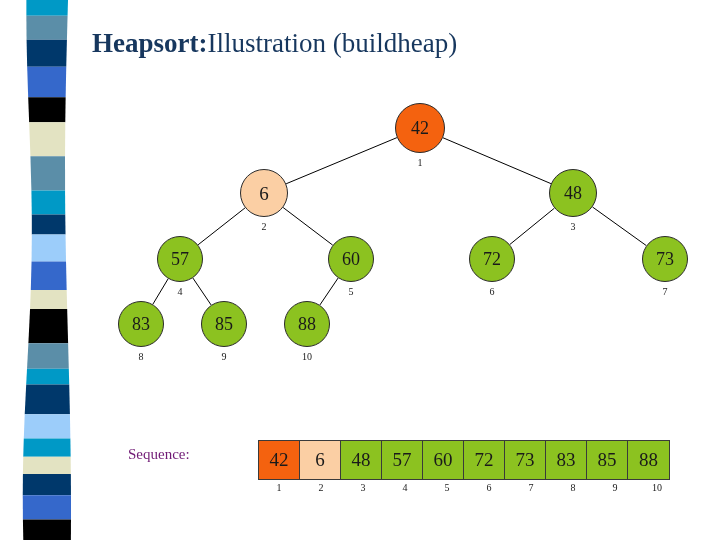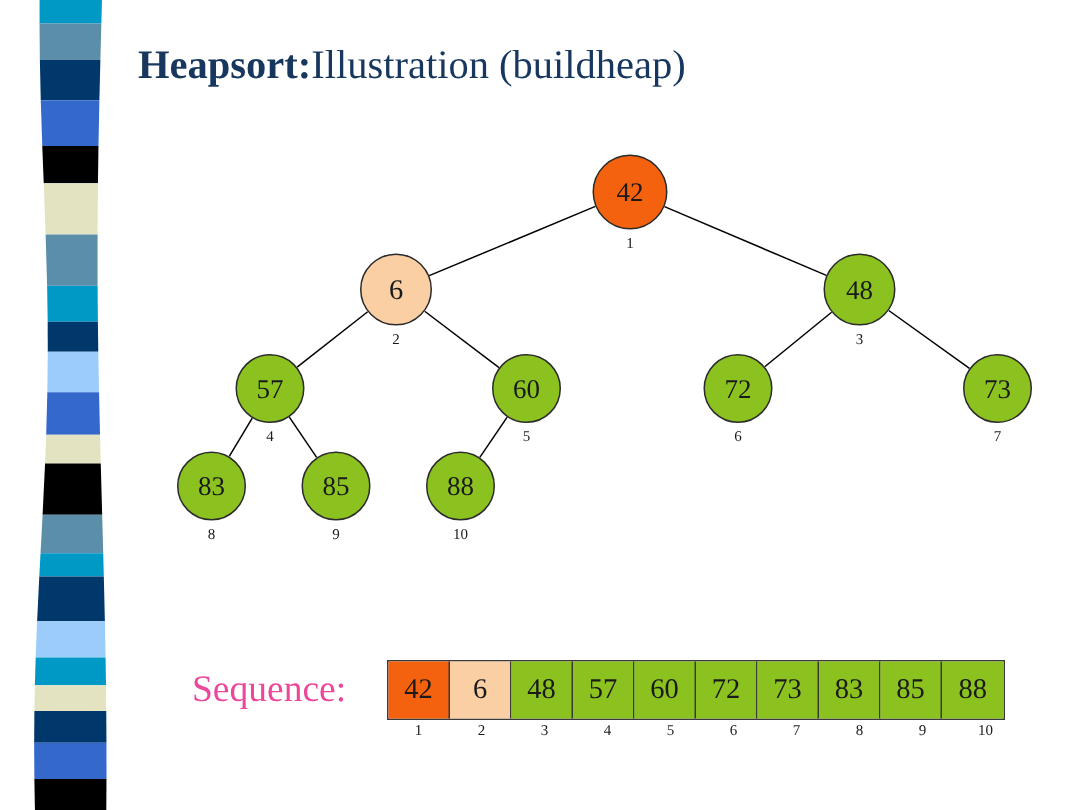--- a/index.html
+++ b/index.html
@@ -74,22 +74,22 @@
     text-align: center;
     width: 24px;
   }
 
   
   #seq-label {
     position: absolute;
     left: 128px;
     top: 446px;
     font-family: "Liberation Serif", serif;
-    font-size: 25px;
-    color: #ec4899;
+    font-size: 15px;
+    color: #701a75;
     white-space: nowrap;
   }
   #seq-row {
     position: absolute;
     left: 258px;
     top: 440px;
     height: 38px;
     display: flex;
     border: 1px solid #3a3a3a;
     box-sizing: content-box;

